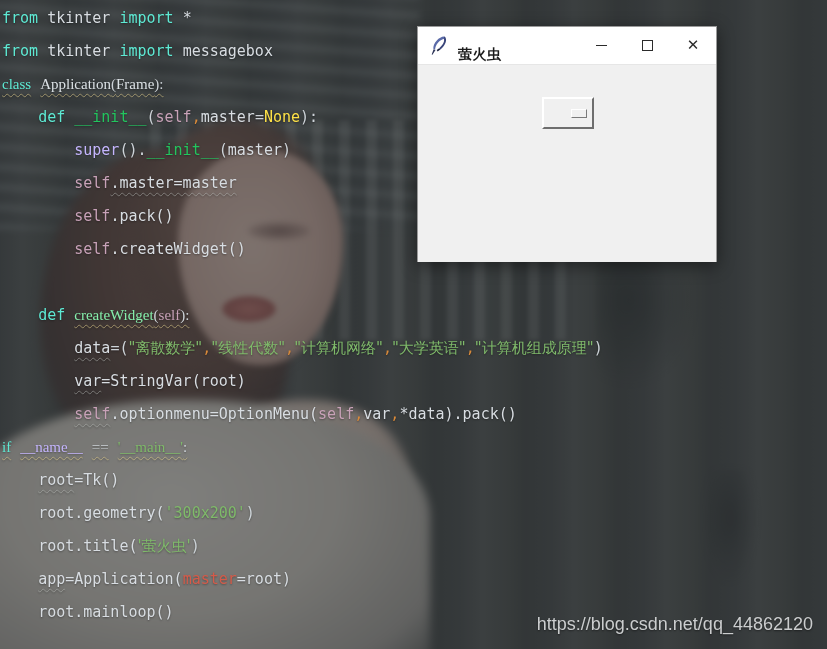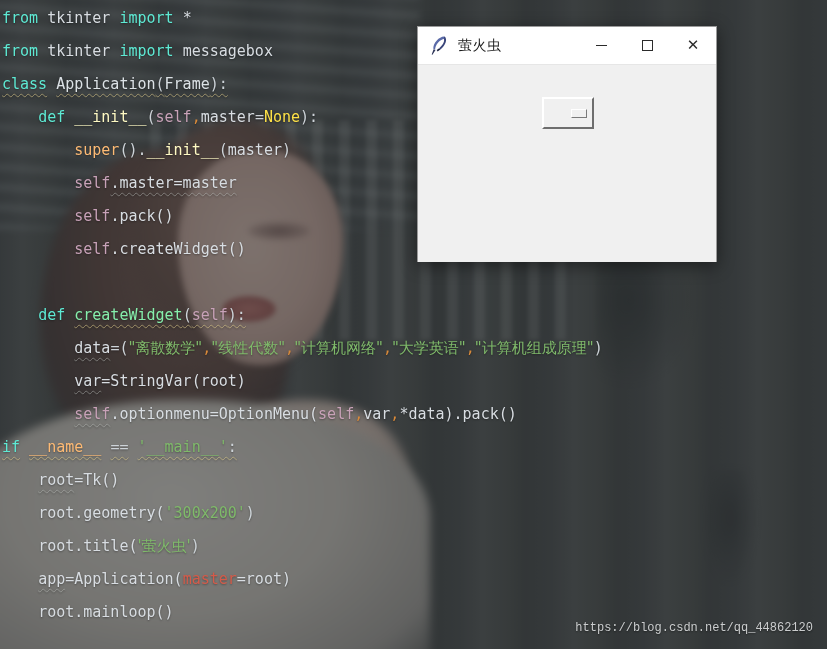--- a/index.html
+++ b/index.html
@@ -139,35 +139,36 @@
     z-index: 5;
     text-shadow: 0 1px 2px rgba(0,0,0,.35);
   }
   .ln { position: absolute; left: 2px; width: 827px; height: 33px; }
 
   
   .kw      { color: #5eead4; }   
   .plain   { color: #d8dde2; }
   .cls     { color: #dce2e6; }
   .self    { color: #c8a2b8; }
-  .dunder  { color: #fef9c3; }
+  .dunder  { color: #22c55e; }
   .const   { color: #fde047; }   
   .fn      { color: #86efac; }   
   .str     { color: #7fba6a; }   
   .punct   { color: #cdd3d8; }
   .param   { color: #d45b4a; }   
   .comma   { color: #d98a3a; }
-  .dim     { color: #fdba74; }
+  .dim     { color: #c4b5fd; }
 
   
   .squig {
     text-decoration: underline wavy;
     text-decoration-color: rgba(225,205,140,.55);
     text-underline-offset: 4px;
     text-decoration-thickness: 1px;
+    font-family: Liberation Serif, serif;
   }
   .squig-dim {
     text-decoration: underline wavy;
     text-decoration-color: rgba(190,195,190,.45);
     text-underline-offset: 4px;
     text-decoration-thickness: 1px;
   }
   .cjk { font-family: "DejaVu Sans", sans-serif; }
 
   
@@ -177,22 +178,23 @@
     width: 300px; height: 236px;
     background: #f0f0f0;
     border: 1px solid #9a9a9a;
     box-shadow: 0 4px 16px rgba(0,0,0,.45);
     z-index: 20;
   }
   #tktitlebar {
     height: 38px;
     background: #ffffff;
     display: flex;
-    align-items: center;
+    align-items: flex-end;
     border-bottom: 1px solid #e6e6e6;
+    font-weight: bold;
   }
   .tk-ico {
     width: 30px; height: 38px;
     display: flex; align-items: center; justify-content: center;
     margin-left: 6px;
   }
   #tktitle {
     flex: 0 0 auto;
     margin-left: 4px;
     font-family: "DejaVu Sans", sans-serif;
@@ -251,22 +253,22 @@
     border-left: 1px solid #ffffff;
     border-right: 1px solid #7a7a7a;
     border-bottom: 1px solid #7a7a7a;
     flex: 0 0 auto;
   }
 
   
   #watermark {
     position: absolute;
     right: 14px; bottom: 14px;
-    font-family: Liberation Mono, monospace;
-    font-size: 12px;
+    font-family: Liberation Sans, sans-serif;
+    font-size: 18px;
     color: #d8dadb;
     opacity: .92;
     z-index: 30;
     text-shadow: 0 1px 2px rgba(0,0,0,.5);
   }
 </style>
 </head>
 <body>
 
 <div id="screen">

